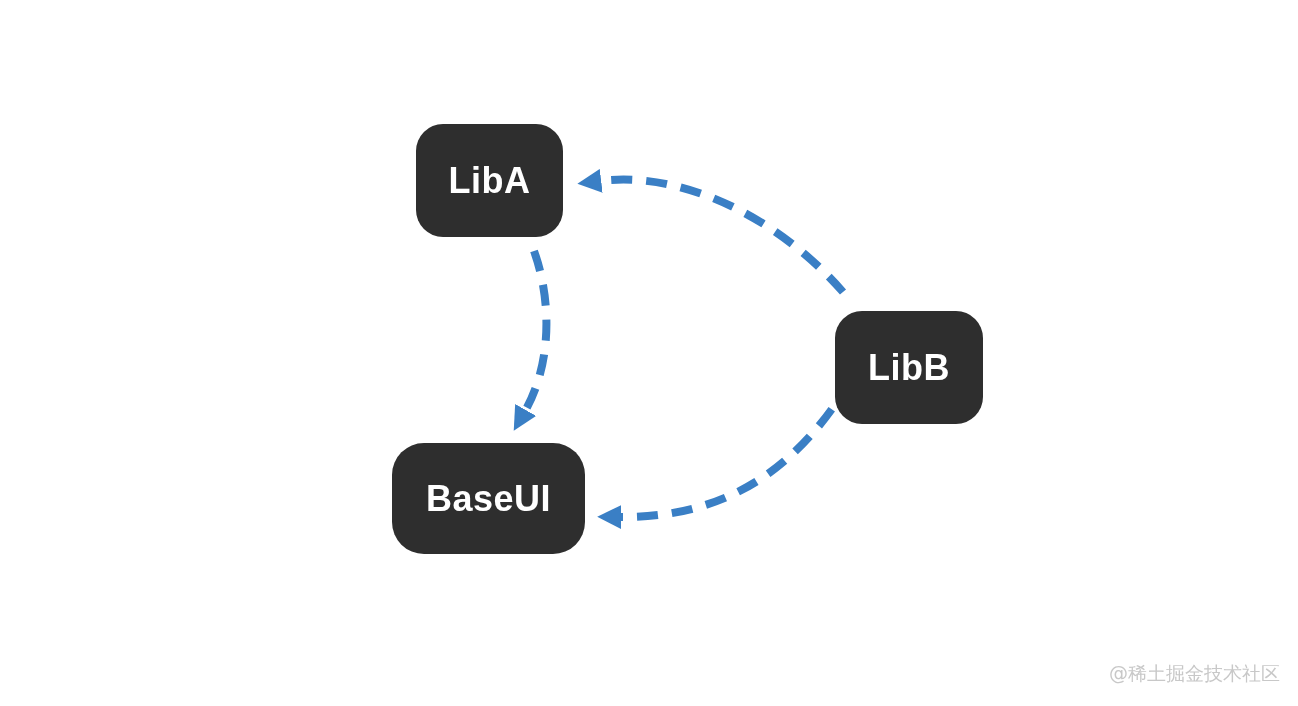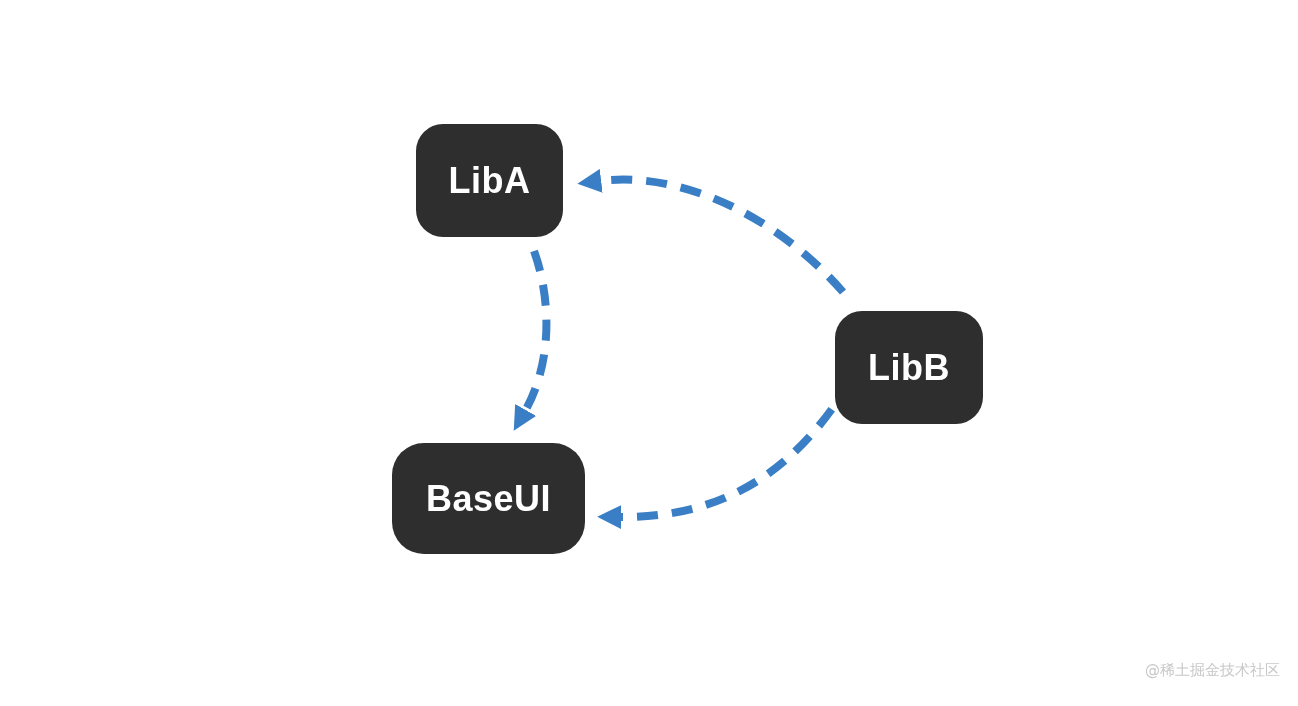--- a/index.html
+++ b/index.html
@@ -54,21 +54,21 @@
     line-height: 1;
     user-select: none;
   }
   .node-liba   { left: 416px; top: 124px; width: 147px; height: 113px; }
   .node-libb   { left: 835px; top: 265px; width: 148px; height: 113px; margin-top: 46px; }
   .node-baseui { left: 392px; top: 443px; width: 193px; height: 111px; border-radius: 32px; }
   .watermark {
     position: absolute;
     right: 18px;
     top: 661px;
-    font-size: 15px;
+    font-size: 19px;
     color: var(--watermark-text, #c8c8c8);
     font-family: "DejaVu Sans", "Liberation Sans", sans-serif;
     white-space: nowrap;
   }
 </style>
 </head>
 <body>
 
 <div class="canvas">
 

